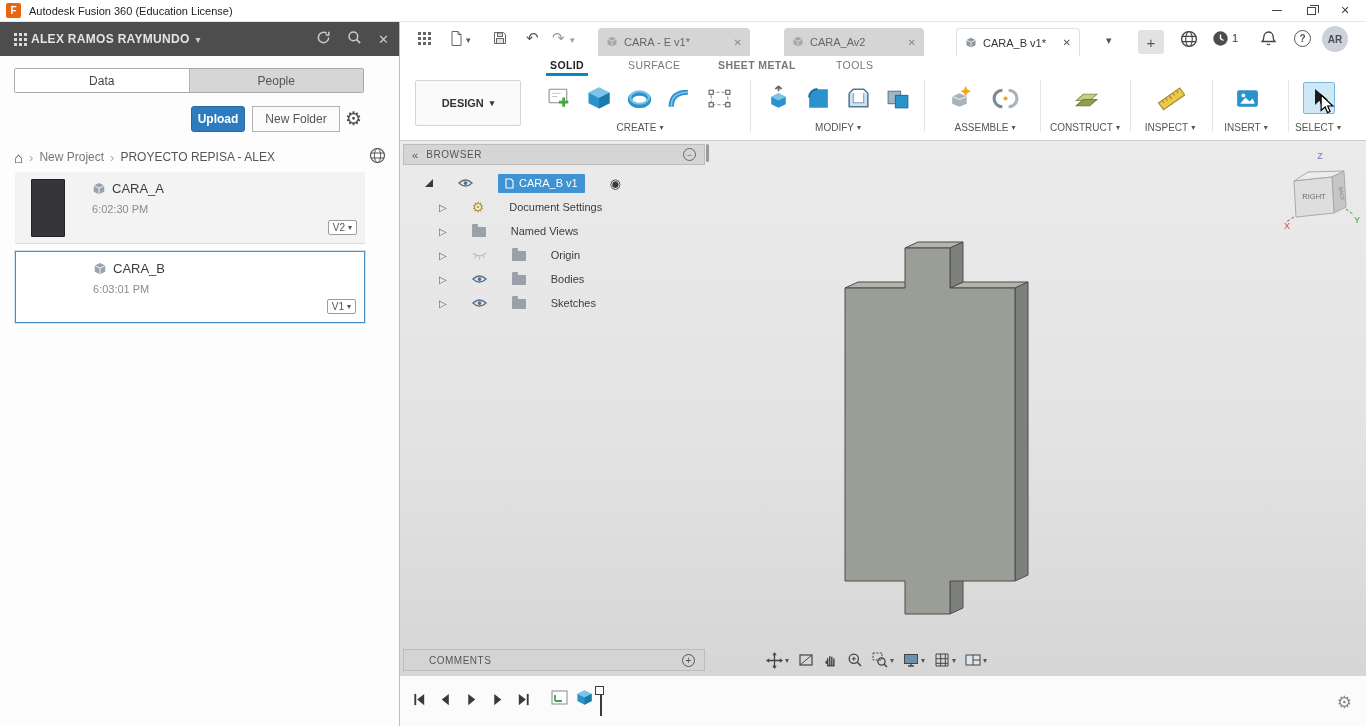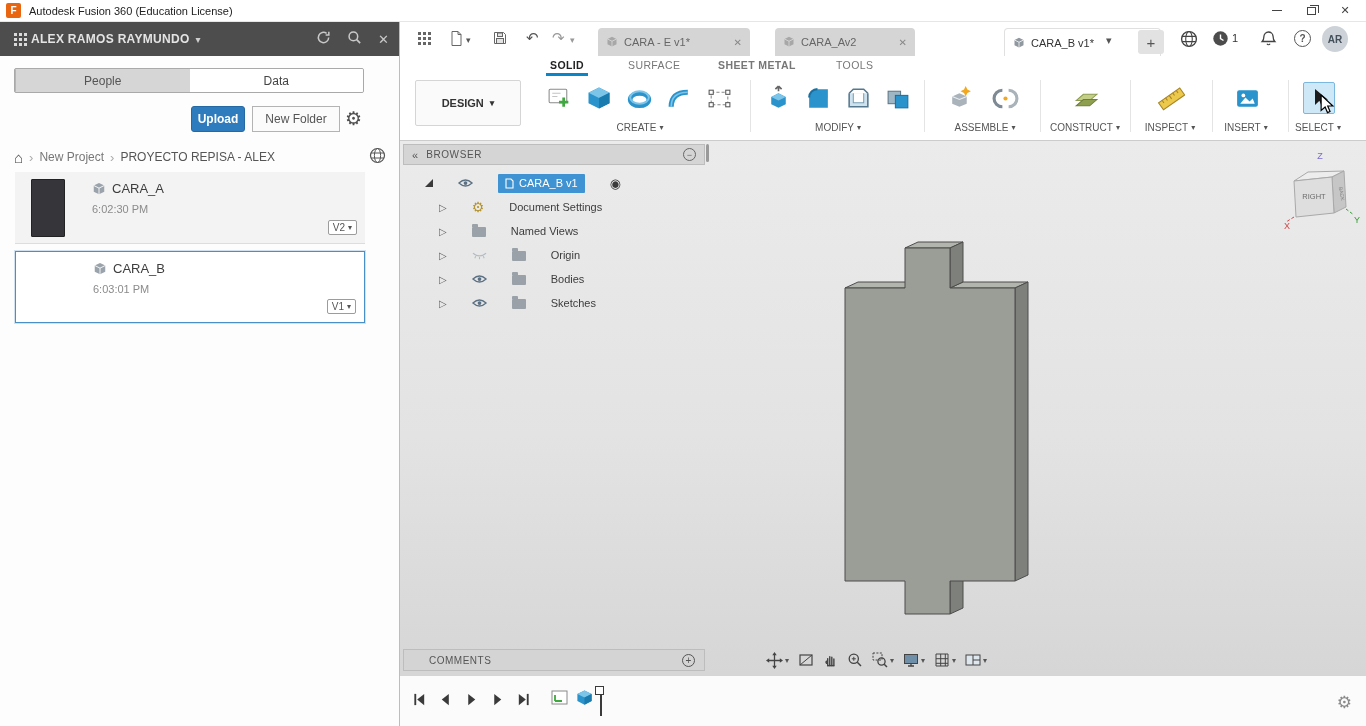--- a/index.html
+++ b/index.html
@@ -145,22 +145,22 @@
         <svg width="15" height="15" viewBox="0 0 16 16">
             <circle cx="6.8" cy="6.8" r="4.6" fill="none" stroke="#c9c9c9" stroke-width="1.6"></circle>
             <path d="M10.3 10.3 14 14" stroke="#c9c9c9" stroke-width="1.8"></path>
           </svg>
       </span>
       <span style="color:#c9c9c9;font-size:13px;">✕</span>
     </div>
   </div>
 
   <div id="dp-tabs">
+    <div class="dp-tab active">Data</div>
     <div class="dp-tab inactive">People</div>
-    <div class="dp-tab active">Data</div>
   </div>
 
   <div id="upload-btn">Upload</div>
   <div id="newfolder-btn">New Folder</div>
   <div id="dp-gear">⚙</div>
 
   <div id="breadcrumb">
     <span class="home">⌂</span>
     <span class="crumb-sep">›</span>
     <span>New Project</span>
@@ -232,29 +232,29 @@
     <span class="qat-icon" style="left:170px;top:13px;font-size:9px;color:#999;">▾</span>
 
     <div class="doc-tab inactive" style="left:198px;width:152px;">
       <svg width="12" height="12" viewBox="0 0 16 16">
           <path d="M8 1 14 4v7L8 14 2 11V4Z" fill="#a7a7a7"></path>
           <path d="M2 4 8 7l6-3M8 7v7" fill="none" stroke="#dedede" stroke-width="1"></path>
         </svg>
       <span class="tab-label">CARA - E v1*</span>
       <span class="tab-close">✕</span>
     </div>
-    <div class="doc-tab inactive" style="left:375px;width:140px;">
+    <div class="doc-tab inactive" style="left:384px;width:140px;">
       <svg width="12" height="12" viewBox="0 0 16 16">
           <path d="M8 1 14 4v7L8 14 2 11V4Z" fill="#a7a7a7"></path>
           <path d="M2 4 8 7l6-3M8 7v7" fill="none" stroke="#dedede" stroke-width="1"></path>
         </svg>
       <span class="tab-label">CARA_Av2</span>
       <span class="tab-close">✕</span>
     </div>
-    <div class="doc-tab active" style="left:556px;width:157px;margin-left:48px;">
+    <div class="doc-tab active" style="left:556px;width:124px;">
       <svg width="12" height="12" viewBox="0 0 16 16">
           <path d="M8 1 14 4v7L8 14 2 11V4Z" fill="#8f979f"></path>
           <path d="M2 4 8 7l6-3M8 7v7" fill="none" stroke="#fff" stroke-width="1"></path>
         </svg>
       <span class="tab-label">CARA_B v1*</span>
       <span class="tab-close" style="color:#555;">✕</span>
     </div>
     <span id="tab-chevron">▾</span>
     <div id="tab-new">+</div>
 

